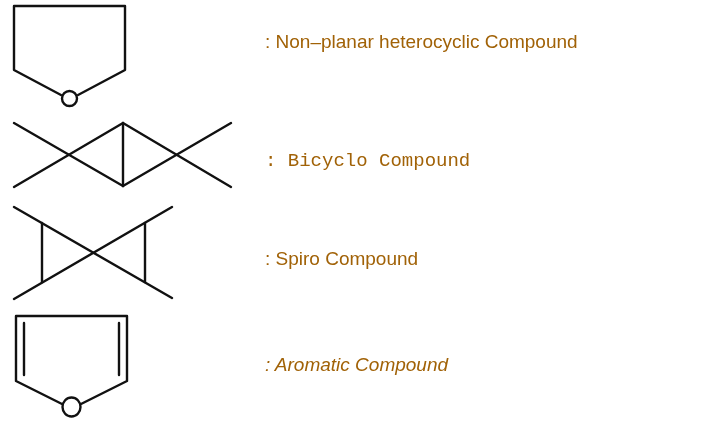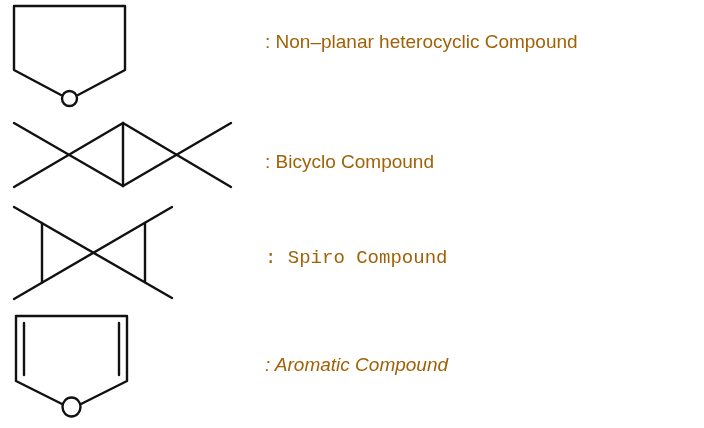--- a/index.html
+++ b/index.html
@@ -35,15 +35,15 @@
 
   <g>
     <polyline points="62,404 16,381 16,316 127,316 127,381 81,404"></polyline>
     <line x1="24" y1="323" x2="24" y2="375"></line>
     <line x1="119" y1="323" x2="119" y2="375"></line>
     <ellipse cx="71.5" cy="407" rx="9" ry="9.5" stroke="#111" stroke-width="2.4" fill="none"></ellipse>
   </g>
 </svg>
 
 <div class="label" style="top:32px;">: Non–planar heterocyclic Compound</div>
-<div class="label" style="top:152px;">: Bicyclo Compound</div>
-<div class="label" style="top:249px;font-family:Liberation Mono, monospace;">: Spiro Compound</div>
+<div class="label" style="top:152px;font-family:Liberation Mono, monospace;">: Bicyclo Compound</div>
+<div class="label" style="top:249px;">: Spiro Compound</div>
 <div class="label" style="top:355px;font-style:italic;">: Aromatic Compound</div>
 
 </body></html>

